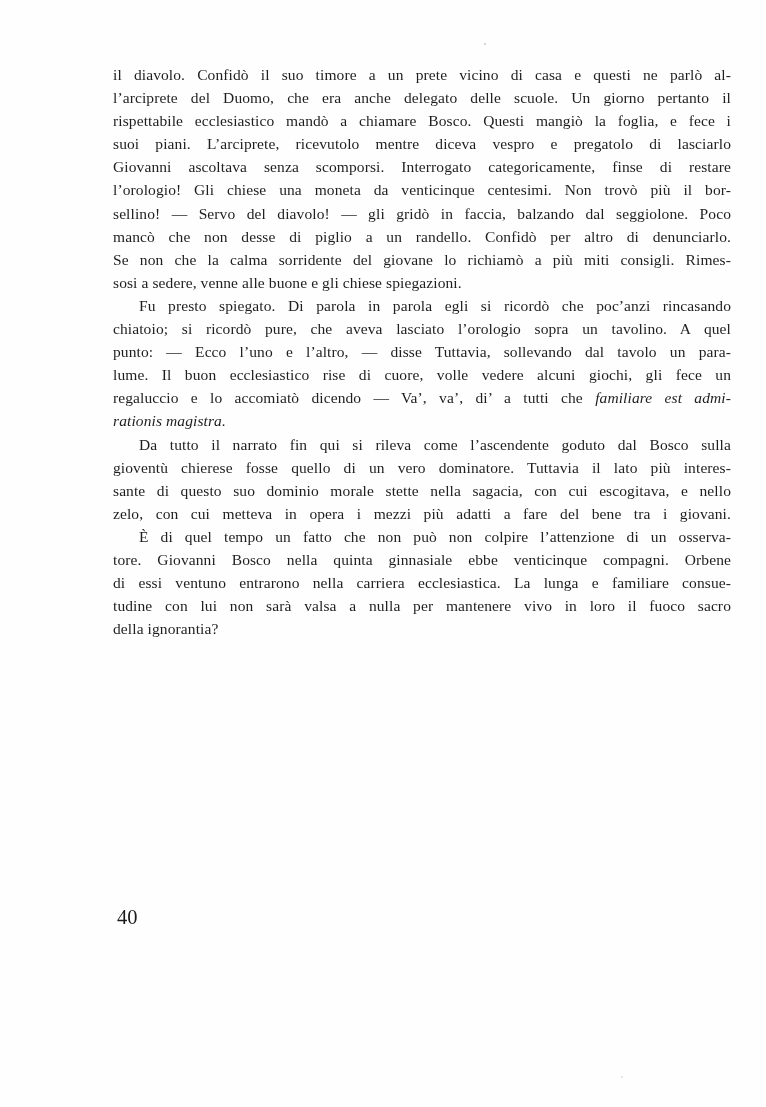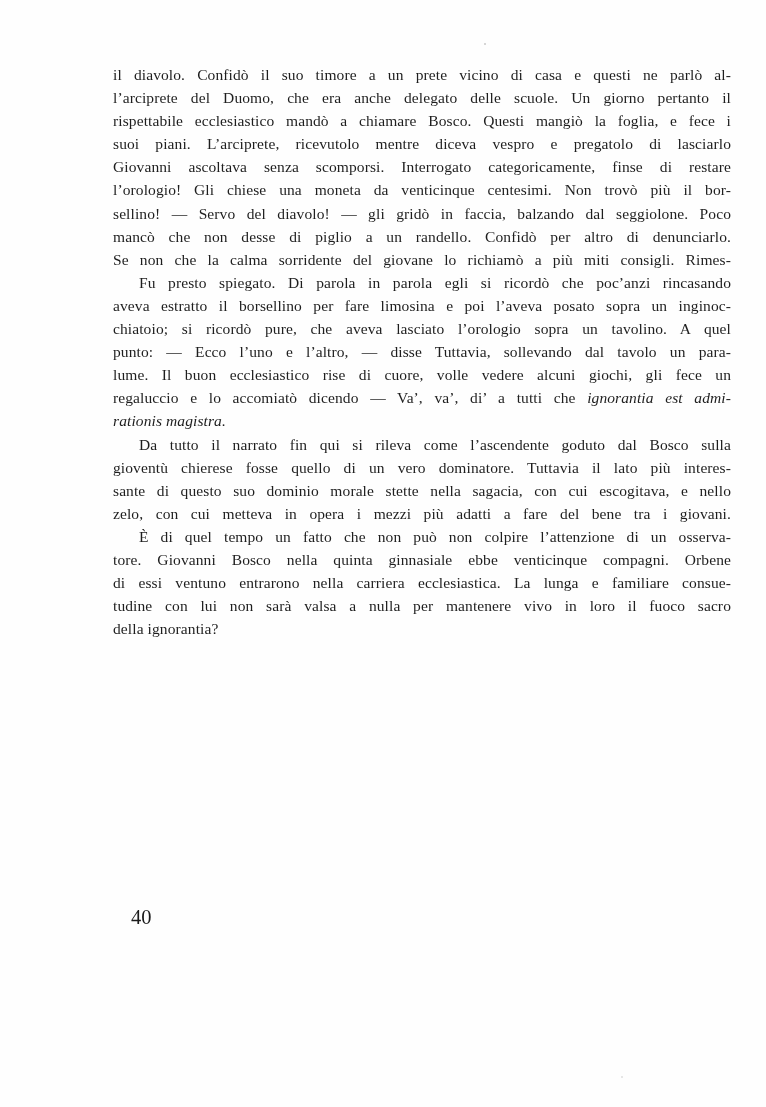--- a/index.html
+++ b/index.html
@@ -36,21 +36,21 @@
     -moz-text-align-last: left;
   }
   .line.indent {
     text-indent: 26px;
   }
   .line .it {
     font-style: italic;
   }
   .page-number {
     position: absolute;
-    left: 131px;
+    left: 117px;
     top: 905px;
     font-size: 20.5px;
     line-height: 24px;
     color: #1b1b1b;
   }
   .speck {
     position: absolute;
     background: #c9c9c9;
     border-radius: 50%;
   }
@@ -64,26 +64,26 @@
   <div class="text-block" id="text-block">
       <div class="line">il diavolo. Confidò il suo timore a un prete vicino di casa e questi ne parlò al-</div>
       <div class="line">l’arciprete del Duomo, che era anche delegato delle scuole. Un giorno pertanto il</div>
       <div class="line">rispettabile ecclesiastico mandò a chiamare Bosco. Questi mangiò la foglia, e fece i</div>
       <div class="line">suoi piani. L’arciprete, ricevutolo mentre diceva vespro e pregatolo di lasciarlo</div>
       <div class="line">Giovanni ascoltava senza scomporsi. Interrogato categoricamente, finse di restare</div>
       <div class="line">l’orologio! Gli chiese una moneta da venticinque centesimi. Non trovò più il bor-</div>
       <div class="line">sellino! — Servo del diavolo! — gli gridò in faccia, balzando dal seggiolone. Poco</div>
       <div class="line">mancò che non desse di piglio a un randello. Confidò per altro di denunciarlo.</div>
       <div class="line">Se non che la calma sorridente del giovane lo richiamò a più miti consigli. Rimes-</div>
+      <div class="line lastline">sosi a sedere, venne alle buone e gli chiese spiegazioni.</div>
       <div class="line indent">Fu presto spiegato. Di parola in parola egli si ricordò che poc’anzi rincasando</div>
-      <div class="line">aveva estratto il borsellino per fare limosina e poi l’aveva posato sopra un inginoc-</div>
       <div class="line">chiatoio; si ricordò pure, che aveva lasciato l’orologio sopra un tavolino. A quel</div>
       <div class="line">punto: — Ecco l’uno e l’altro, — disse Tuttavia, sollevando dal tavolo un para-</div>
       <div class="line">lume. Il buon ecclesiastico rise di cuore, volle vedere alcuni giochi, gli fece un</div>
-      <div class="line"><span>regaluccio e lo accomiatò dicendo — Va’, va’, di’ a tutti che </span><span class="it">ignorantia est admi-</span></div>
+      <div class="line"><span>regaluccio e lo accomiatò dicendo — Va’, va’, di’ a tutti che </span><span class="it">familiare est admi-</span></div>
       <div class="line lastline"><span class="it">rationis magistra.</span></div>
       <div class="line indent">Da tutto il narrato fin qui si rileva come l’ascendente goduto dal Bosco sulla</div>
       <div class="line">gioventù chierese fosse quello di un vero dominatore. Tuttavia il lato più interes-</div>
       <div class="line">sante di questo suo dominio morale stette nella sagacia, con cui escogitava, e nello</div>
       <div class="line">zelo, con cui metteva in opera i mezzi più adatti a fare del bene tra i giovani.</div>
       <div class="line indent">È di quel tempo un fatto che non può non colpire l’attenzione di un osserva-</div>
       <div class="line">tore. Giovanni Bosco nella quinta ginnasiale ebbe venticinque compagni. Orbene</div>
       <div class="line">di essi ventuno entrarono nella carriera ecclesiastica. La lunga e familiare consue-</div>
       <div class="line">tudine con lui non sarà valsa a nulla per mantenere vivo in loro il fuoco sacro</div>
       <div class="line lastline">della ignorantia?</div>

